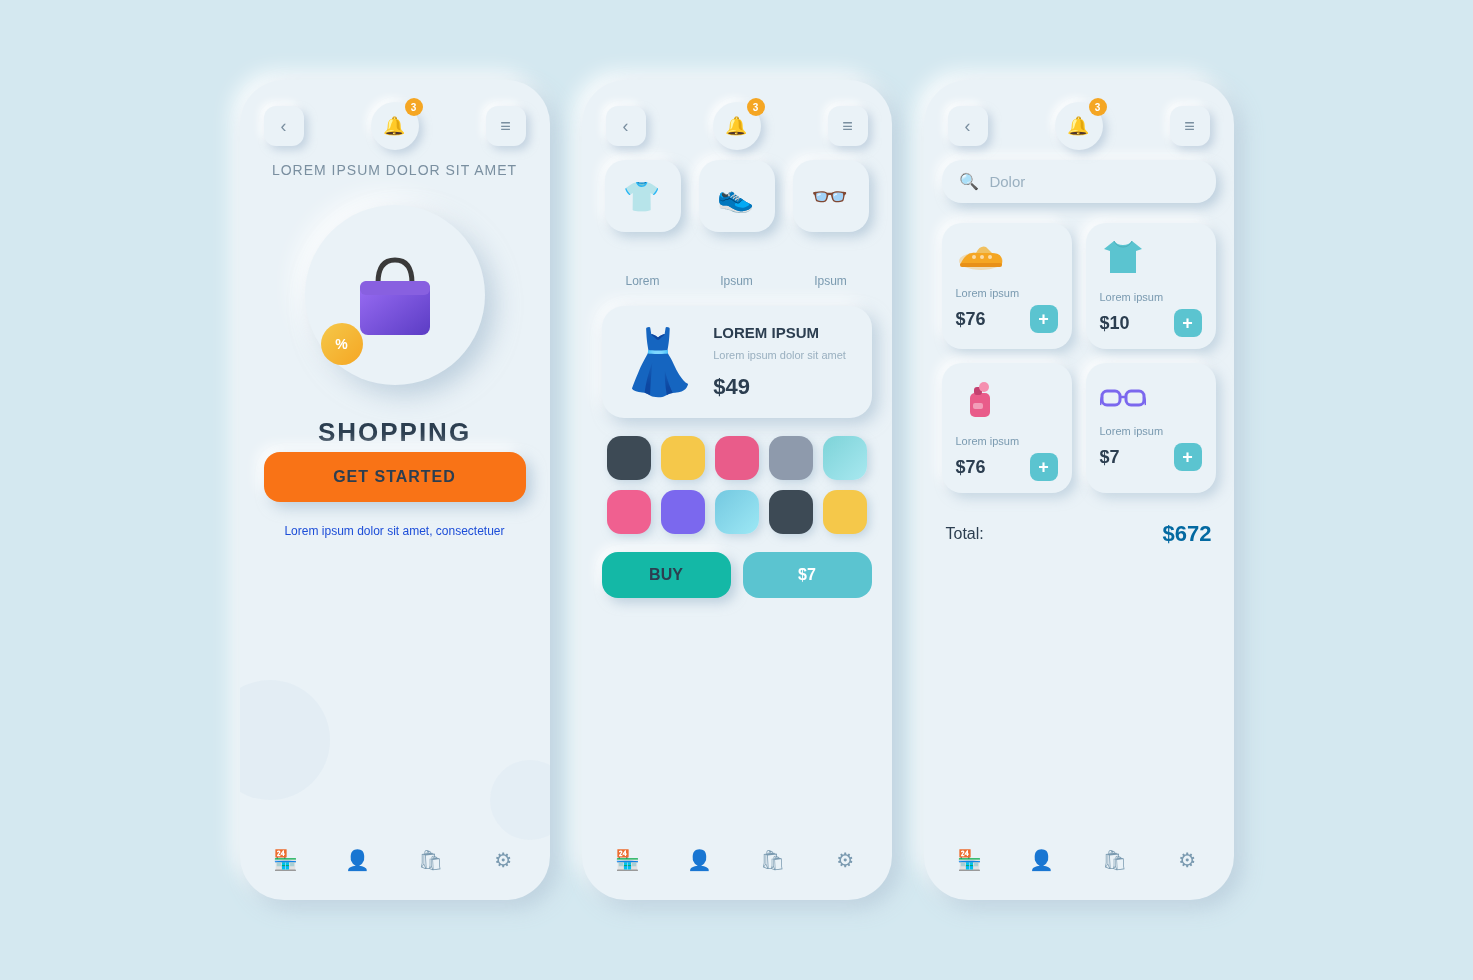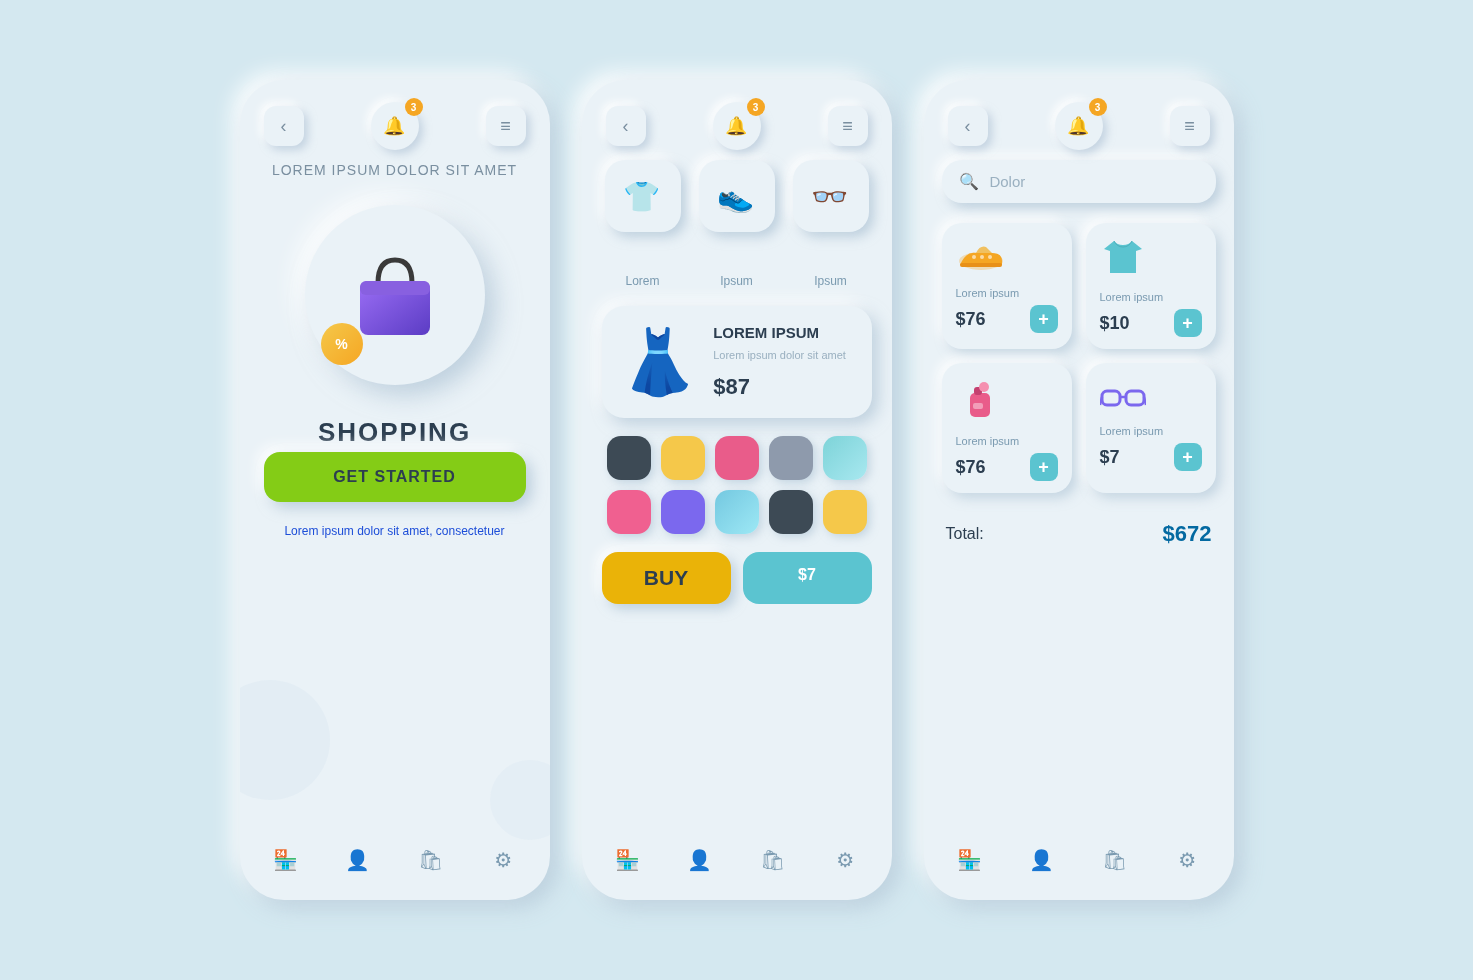--- a/index.html
+++ b/index.html
@@ -129,21 +129,21 @@
     .shopping-title {
       font-size: 26px;
       font-weight: 800;
       color: #2c3e50;
       letter-spacing: 2px;
       margin-bottom: 4px;
     }
     .get-started-btn {
       width: 100%;
       padding: 16px;
-      background: #84cc16;
+      background: #f97316;
       border-radius: 16px;
       box-shadow:
         6px 6px 14px rgba(160,185,205,0.6),
         -6px -6px 14px rgba(255,255,255,0.9);
       text-align: center;
       font-size: 16px;
       font-weight: 800;
       color: #2c3e50;
       letter-spacing: 1px;
       cursor: pointer;
@@ -263,27 +263,27 @@
       cursor: pointer;
       box-shadow: 3px 3px 8px rgba(160,185,205,0.5);
     }
     .buy-row {
       display: flex;
       gap: 12px;
     }
     .buy-btn {
       flex: 1;
       padding: 14px;
-      background: #eab308;
+      background: #14b8a6;
       border-radius: 16px;
       box-shadow:
         5px 5px 12px rgba(160,185,205,0.6),
         -5px -5px 12px rgba(255,255,255,0.9);
       text-align: center;
-      font-size: 21px;
+      font-size: 16px;
       font-weight: 800;
       color: #2c3e50;
       cursor: pointer;
     }
     .price-btn {
       flex: 1;
       padding: 14px;
       background: #5bc4d0;
       border-radius: 16px;
       text-align: center;
@@ -491,21 +491,21 @@
           <span class="category-label">Ipsum</span>
         </div>
       </div>
 
       <div class="product-card">
         <div class="product-image">👗</div>
         <div class="product-info">
           <div class="product-name">LOREM IPSUM</div>
           <div class="product-desc">Lorem ipsum dolor
 sit amet</div>
-          <div class="product-price">$87</div>
+          <div class="product-price">$49</div>
         </div>
       </div>
 
       <div class="color-grid">
         <div class="color-swatch" style="background:#3d4a55;"></div>
         <div class="color-swatch" style="background:#f5c84a;"></div>
         <div class="color-swatch" style="background:#e95c8a;"></div>
         <div class="color-swatch" style="background:#8e9aac;"></div>
         <div class="color-swatch" style="background:linear-gradient(135deg,#7dd3d8,#a8e8f0);"></div>
         <div class="color-swatch" style="background:#f06090;"></div>

